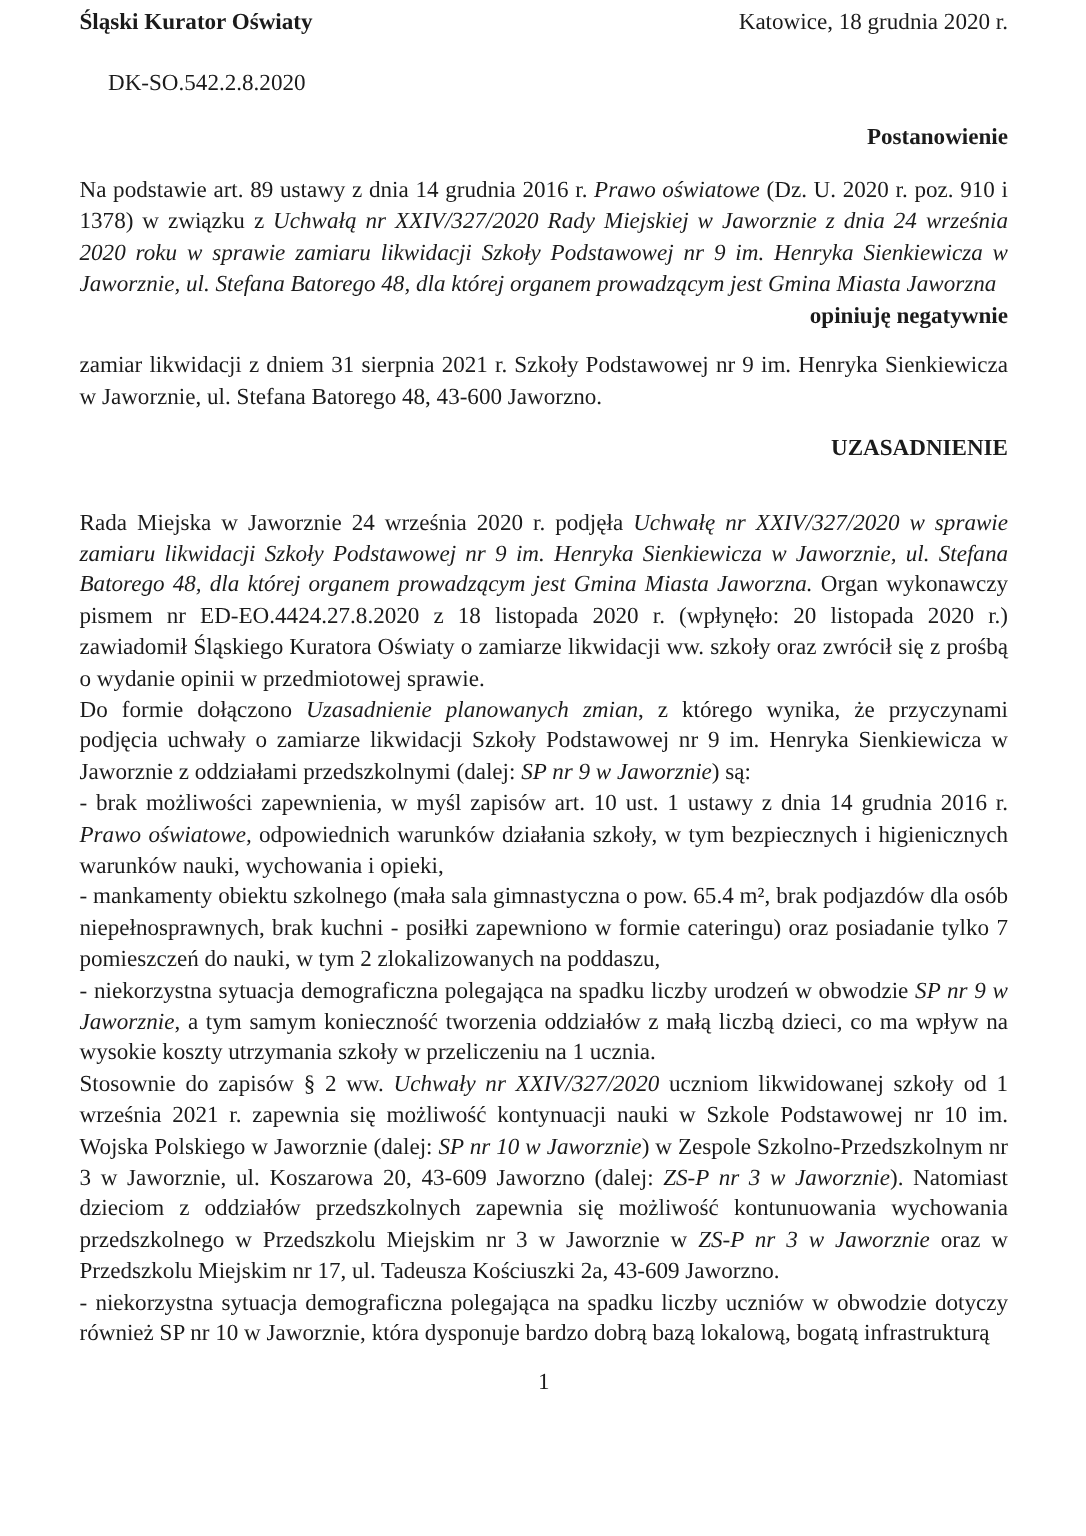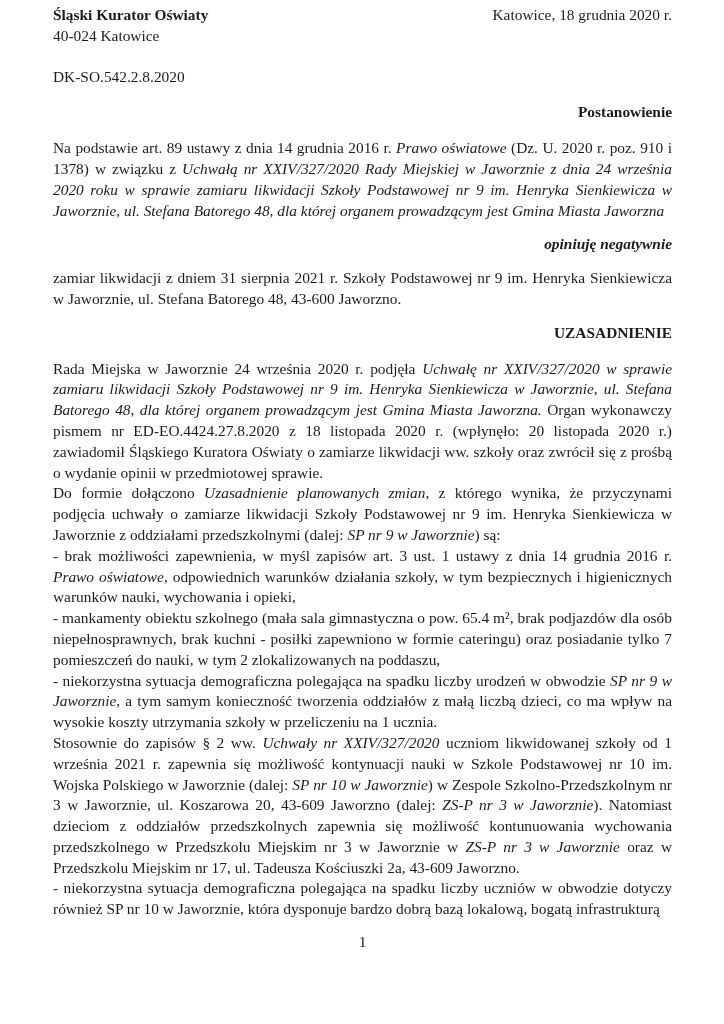--- a/index.html
+++ b/index.html
@@ -31,55 +31,54 @@
     text-align: justify;
     text-justify: inter-word;
     hyphens: none;
   }
   em { font-style: italic; }
   .header-row {
     display: flex;
     justify-content: space-between;
     align-items: flex-start;
   }
-  .ref { margin-top: 20px; }
+  .ref { margin-top: 20px; margin-left: 19px; }
   .doc-title { margin-top: 15px; margin-bottom: 15px; }
-  .decision { margin-top: 13px; margin-bottom: 13px; font-style: italic; }
-  .just-heading { margin-top: 13px; margin-bottom: 15px; }
+  .decision { margin-bottom: 13px; }
+  .just-heading { margin-top: 13px; margin-bottom: 29px; }
   .gap-before { margin-top: 21px; }
   .page-number { margin-top: 12px; text-align: center; }
 </style>
 </head>
 <body>
 
 <div class="page">
 
   <div class="header-row">
     <div>
       <p class="bold">Śląski Kurator Oświaty</p>
-      <p>40-024 Katowice</p>
     </div>
     <p>Katowice, 18 grudnia 2020 r.</p>
   </div>
 
   <p class="ref">DK-SO.542.2.8.2020</p>
 
   <p class="center bold doc-title">Postanowienie</p>
 
   <p class="justify"><span>Na podstawie art. 89 ustawy z dnia 14 grudnia 2016 r. </span><em>Prawo oświatowe</em><span> (Dz. U. 2020 r. poz. 910 i 1378) w związku z </span><em>Uchwałą nr XXIV/327/2020 Rady Miejskiej w Jaworznie z dnia 24 września 2020 roku w sprawie zamiaru  likwidacji Szkoły Podstawowej nr 9 im. Henryka Sienkiewicza w Jaworznie, ul. Stefana Batorego 48, dla której organem prowadzącym jest Gmina Miasta Jaworzna</em></p>
 
   <p class="center bold decision">opiniuję negatywnie</p>
 
   <p class="justify"><span>zamiar likwidacji z dniem 31 sierpnia 2021 r. Szkoły Podstawowej nr 9 im. Henryka Sienkiewicza w Jaworznie, ul. Stefana Batorego 48, 43-600 Jaworzno.</span></p>
 
   <p class="center bold just-heading">UZASADNIENIE</p>
 
   <p class="justify"><span>Rada Miejska w Jaworznie 24 września 2020 r. podjęła </span><em>Uchwałę nr XXIV/327/2020 w sprawie zamiaru  likwidacji Szkoły Podstawowej nr 9 im. Henryka Sienkiewicza w Jaworznie, ul. Stefana Batorego 48, dla której organem prowadzącym jest Gmina Miasta Jaworzna.</em><span> Organ wykonawczy pismem nr ED-EO.4424.27.8.2020 z 18  listopada 2020 r. (wpłynęło: 20 listopada 2020 r.) zawiadomił Śląskiego Kuratora Oświaty o zamiarze likwidacji ww. szkoły oraz zwrócił się z prośbą o wydanie opinii w przedmiotowej sprawie.</span></p>
   <p class="justify"><span>Do formie dołączono </span><em>Uzasadnienie planowanych zmian</em><span>, z którego wynika, że przyczynami podjęcia uchwały  o zamiarze likwidacji Szkoły Podstawowej nr 9 im. Henryka Sienkiewicza w Jaworznie z oddziałami przedszkolnymi (dalej: </span><em>SP nr 9 w Jaworznie</em><span>)  są:</span></p>
-  <p class="justify"><span>- brak możliwości zapewnienia, w myśl zapisów art. 3 ust. 1 ustawy z dnia 14 grudnia 2016 r. </span><em>Prawo oświatowe,</em><span> odpowiednich warunków działania szkoły, w  tym bezpiecznych i higienicznych warunków nauki, wychowania i opieki,</span></p>
+  <p class="justify"><span>- brak możliwości zapewnienia, w myśl zapisów art. 10 ust. 1 ustawy z dnia 14 grudnia 2016 r. </span><em>Prawo oświatowe,</em><span> odpowiednich warunków działania szkoły, w  tym bezpiecznych i higienicznych warunków nauki, wychowania i opieki,</span></p>
   <p class="justify"><span>- mankamenty obiektu szkolnego (mała sala gimnastyczna o pow. 65.4 m², brak podjazdów dla osób niepełnosprawnych, brak kuchni - posiłki zapewniono w formie cateringu) oraz posiadanie tylko 7 pomieszczeń do nauki, w tym 2 zlokalizowanych na poddaszu,</span></p>
   <p class="justify"><span>- niekorzystna sytuacja demograficzna polegająca na spadku liczby urodzeń w obwodzie </span><em>SP nr 9 w Jaworznie</em><span>, a tym samym konieczność tworzenia oddziałów z małą liczbą dzieci, co ma wpływ na wysokie koszty utrzymania szkoły w przeliczeniu na 1 ucznia.</span></p>
   <p class="justify"><span>Stosownie do zapisów § 2 ww. </span><em>Uchwały nr XXIV/327/2020</em><span> uczniom likwidowanej szkoły od 1 września 2021 r. zapewnia się możliwość kontynuacji nauki w Szkole Podstawowej nr 10 im. Wojska Polskiego w Jaworznie (dalej: </span><em>SP nr 10 w Jaworznie</em><span>) w Zespole Szkolno-Przedszkolnym nr 3 w Jaworznie, ul. Koszarowa 20, 43-609 Jaworzno (dalej: </span><em>ZS-P nr 3 w Jaworznie</em><span>). Natomiast dzieciom z oddziałów przedszkolnych zapewnia się możliwość kontunuowania wychowania przedszkolnego w Przedszkolu Miejskim nr 3 w Jaworznie w </span><em>ZS-P nr 3 w Jaworznie</em><span> oraz w Przedszkolu Miejskim nr 17, ul. Tadeusza Kościuszki 2a, 43-609 Jaworzno.</span></p>
   <p class="justify"><span>- niekorzystna sytuacja demograficzna polegająca na spadku liczby uczniów w obwodzie dotyczy również SP nr 10 w Jaworznie, która dysponuje bardzo dobrą bazą lokalową, bogatą infrastrukturą</span></p>
 
   <p class="page-number">1</p>
 
 </div>
 
 </body></html>

